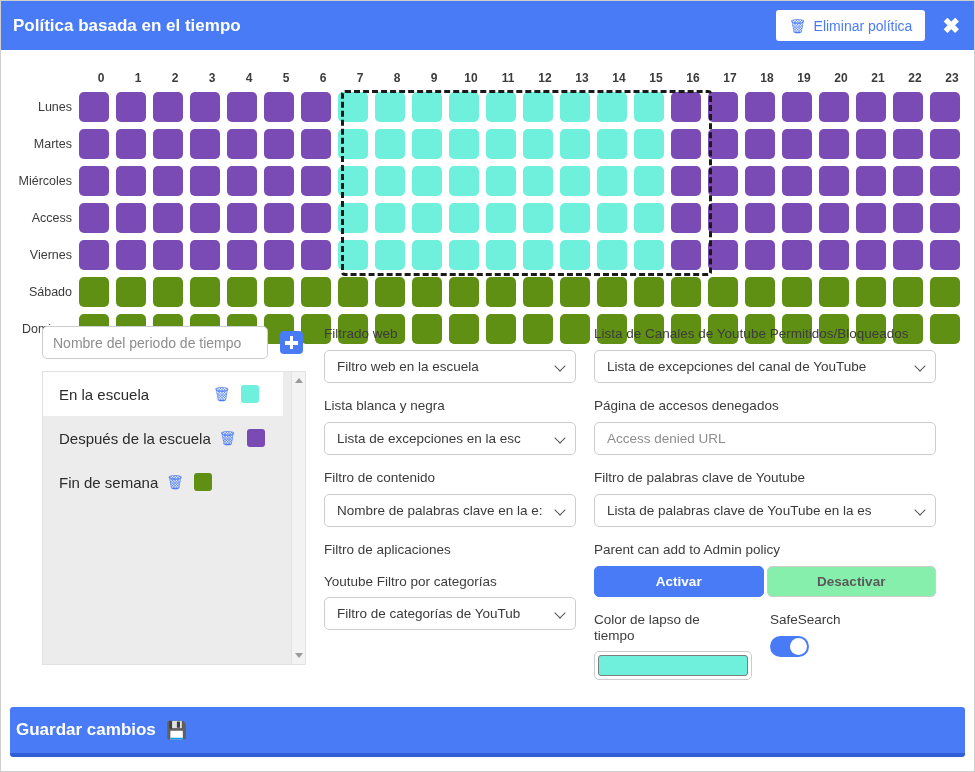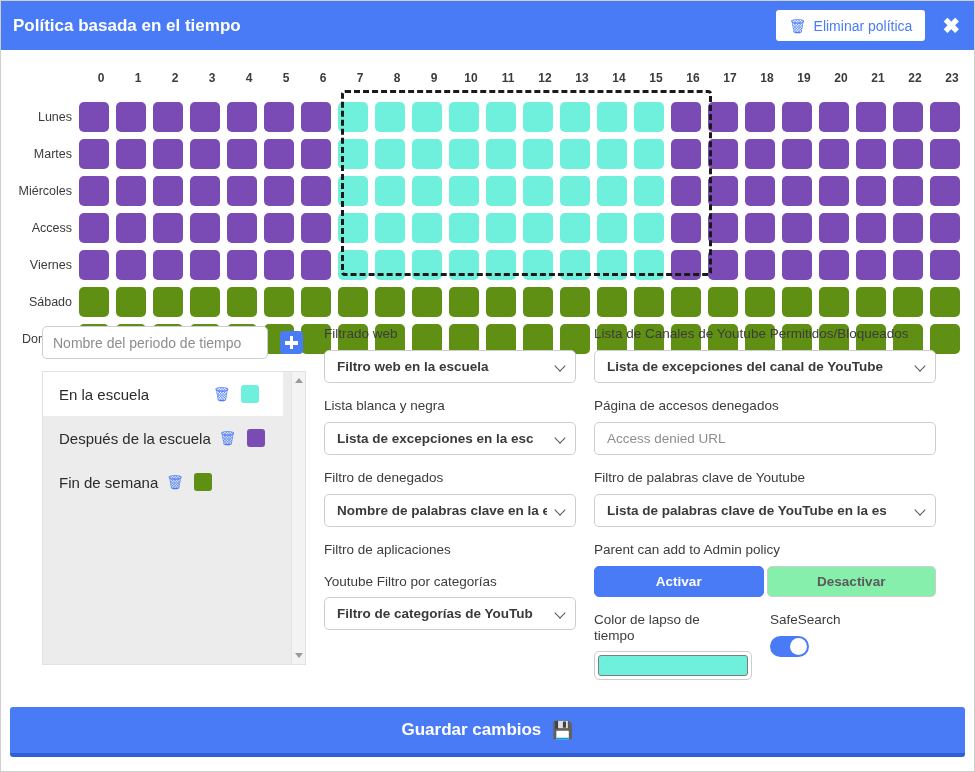--- a/index.html
+++ b/index.html
@@ -70,21 +70,21 @@
   }
   .hour-cell {
     width: 30px; margin-right: 7px;
     text-align: center;
     font-size: 12px;
     font-weight: bold;
     color: #3b3b3b;
   }
   .grid-rows {
     position: absolute;
-    left: 0; top: 52px;
+    left: 0; top: 42px;
   }
   .grid-row {
     display: flex; align-items: center;
     height: 30px;
     margin-bottom: 7px;
   }
   .day-label {
     width: 78px;
     text-align: right;
     padding-right: 7px;
@@ -205,21 +205,21 @@
     border: 1px solid #cdcdcd;
     border-radius: 5px;
     background: #ffffff;
     display: flex; align-items: center;
     padding: 0 28px 0 12px;
     cursor: pointer;
     overflow: hidden;
   }
   .select-text {
     font-size: 13.5px;
-    font-weight: bold;
+    font-weight: normal;
     color: #3a3a3a;
     white-space: nowrap;
     overflow: hidden;
   }
   .chev {
     position: absolute; right: 11px; top: 11px;
     width: 8px; height: 8px;
     border-right: 1.8px solid #555;
     border-bottom: 1.8px solid #555;
     transform: rotate(45deg);
@@ -301,21 +301,21 @@
     width: 955px; height: 50px;
     background: #4a7bf7;
     border: none;
     border-bottom: 4px solid #2f5fd4;
     border-radius: 3px;
     color: #ffffff;
     font-size: 17px;
     font-weight: bold;
     font-family: "Liberation Sans", sans-serif;
     cursor: pointer;
-    display: flex; align-items: center; justify-content: center;
+    display: flex; align-items: center; 
     gap: 11px;
   }
 </style>
 </head>
 <body>
 
 <div id="app">
 
   <div class="titlebar">
     <div class="title-text">Política basada en el tiempo</div>
@@ -604,21 +604,21 @@
           </div>
         </div>
         <div class="field">
           <div class="field-label">Lista blanca y negra</div>
           <div class="select-box">
             <span class="select-text">Lista de excepciones en la esc</span>
             <span class="chev"></span>
           </div>
         </div>
         <div class="field">
-          <div class="field-label">Filtro de denegados</div>
+          <div class="field-label">Filtro de contenido</div>
           <div class="select-box">
             <span class="select-text">Nombre de palabras clave en la e:</span>
             <span class="chev"></span>
           </div>
         </div>
         <div class="field">
           <div class="field-label">Filtro de aplicaciones</div>
         </div>
         <div class="field">
           <div class="field-label">Youtube Filtro por categorías</div>

